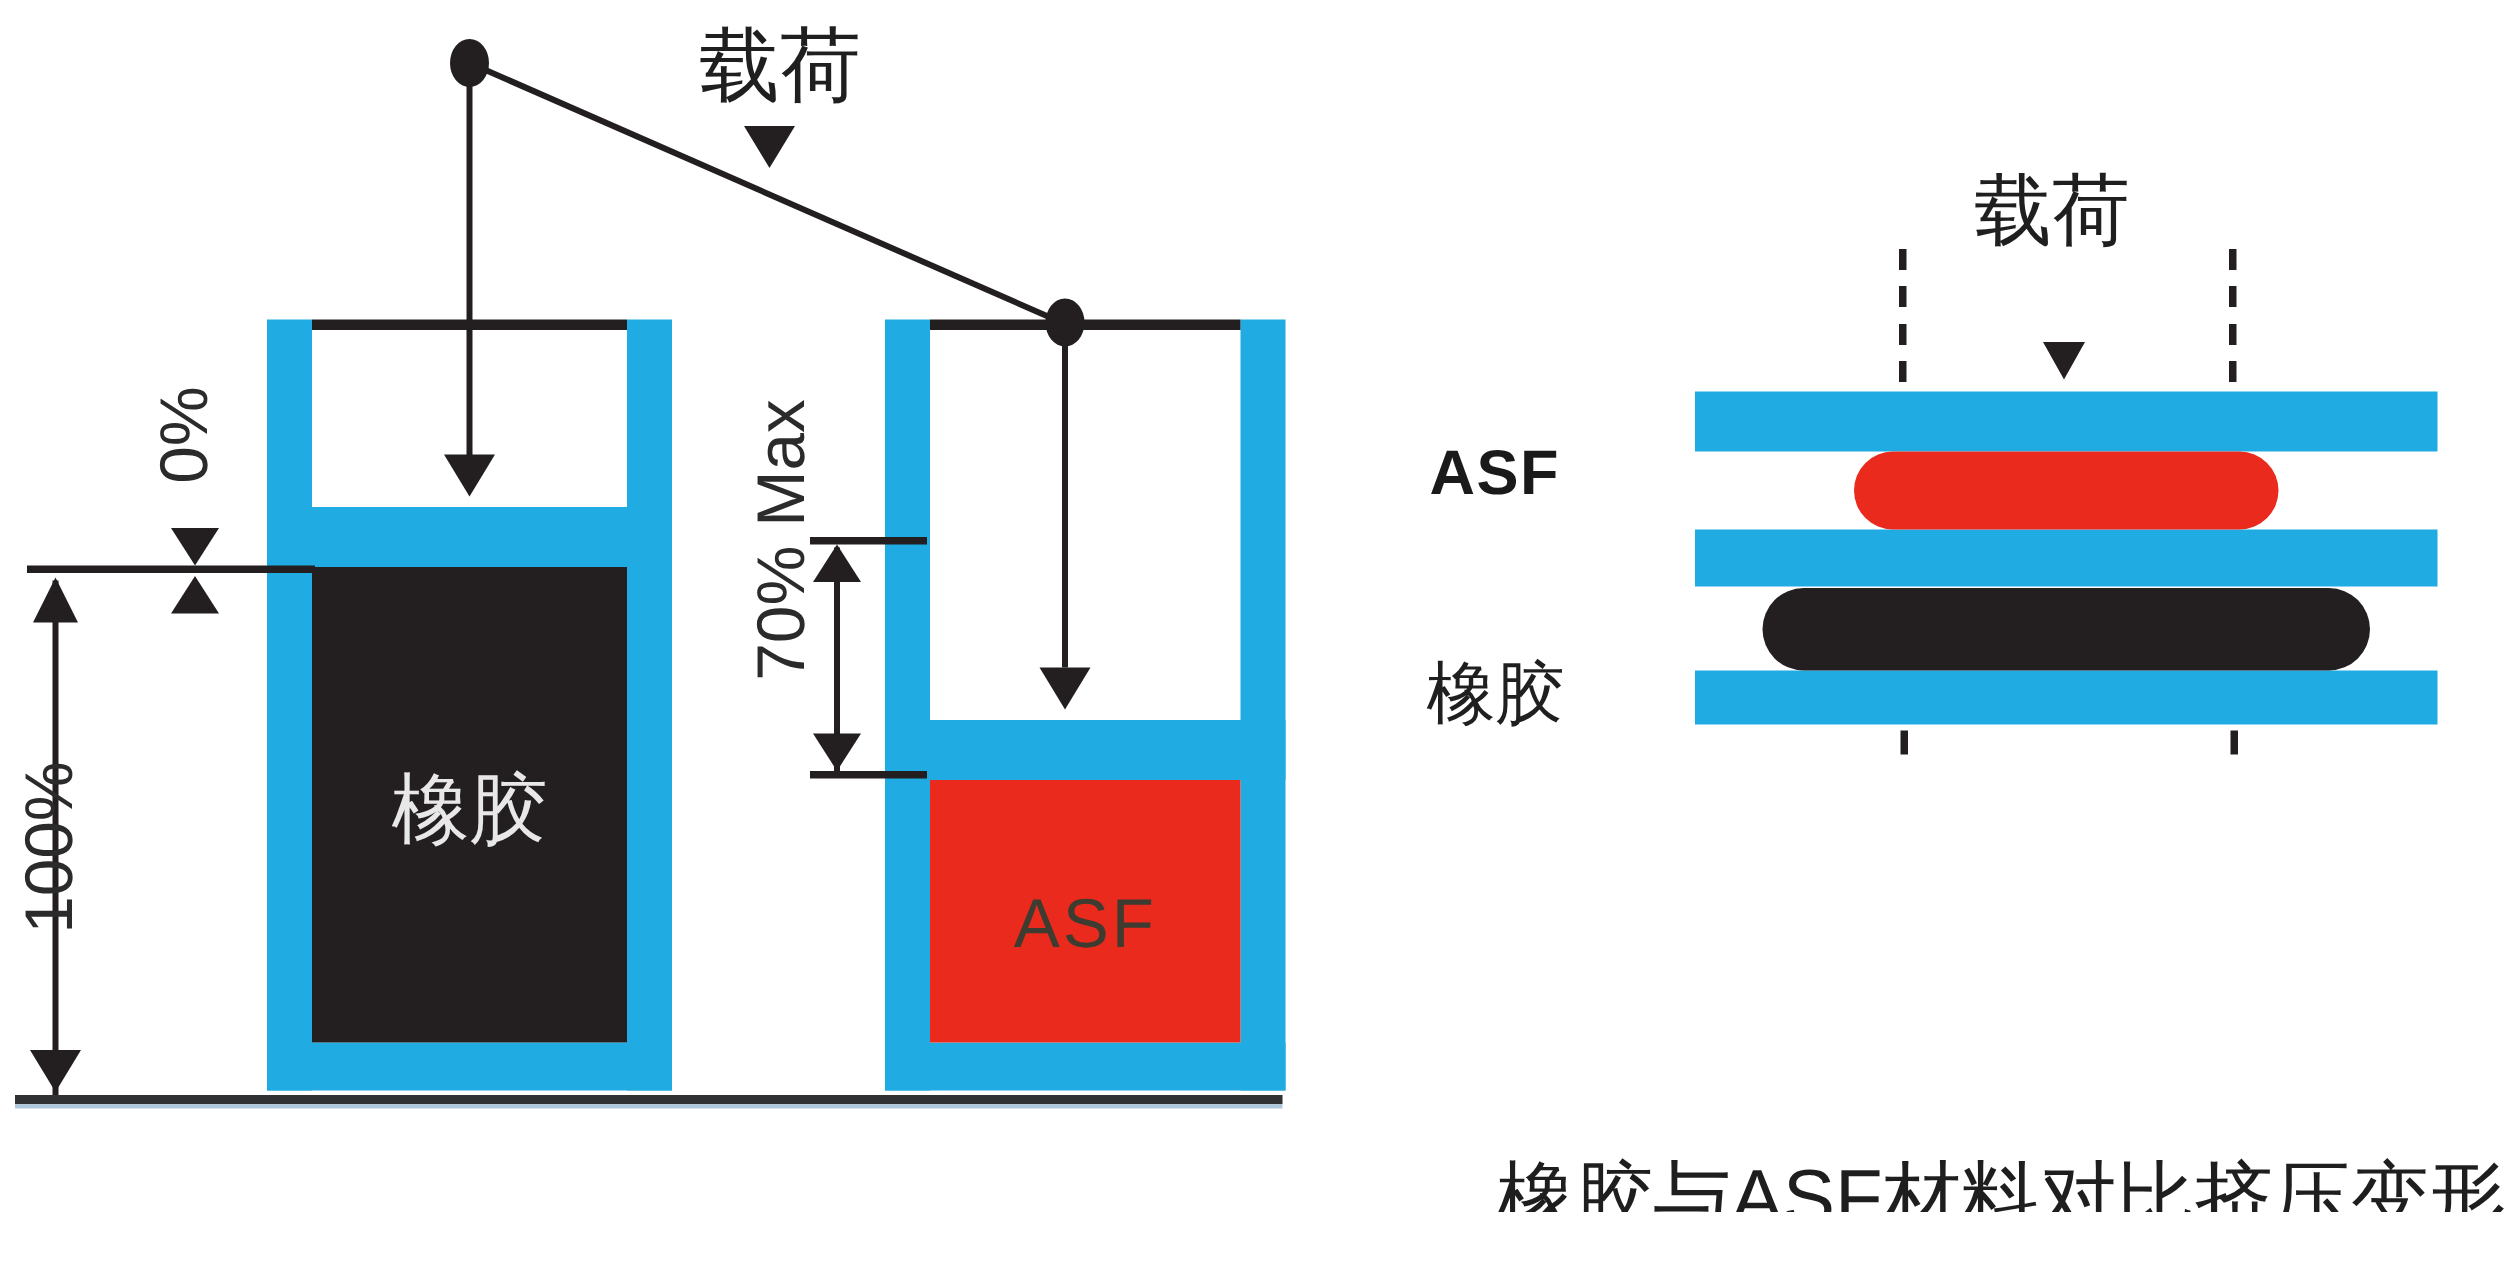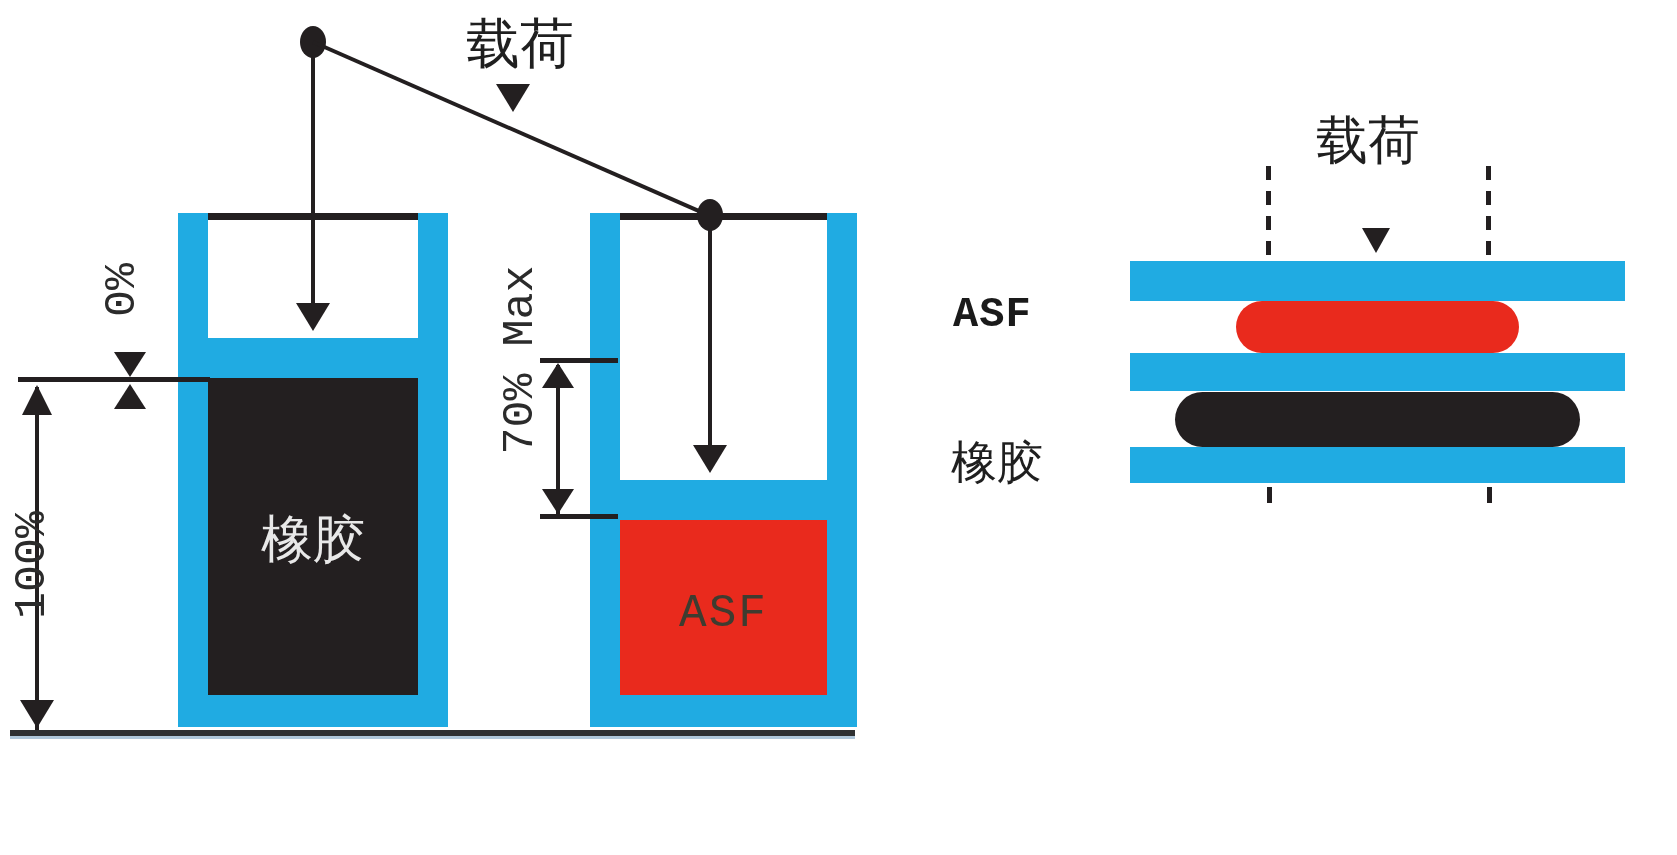--- a/index.html
+++ b/index.html
@@ -1,17 +1,17 @@
 <!DOCTYPE html>
 <html><head>
 <meta charset="utf-8">
 <style>
   html,body{margin:0;padding:0;background:#ffffff;}
   #stage{position:relative;width:1677px;height:808px;background:#ffffff;overflow:hidden;
-         font-family:Liberation Mono, monospace;color:#1f1f1f;}
+         font-family:Liberation Sans, sans-serif;color:#1f1f1f;}
   .abs{position:absolute;}
   
   .blue{background:#20ABE2;}
   .red{background:#E92A1D;}
   .blk{background:#231F20;}
   .line{background:#231F20;}
   
   .cjk{color:#1f1f1f;}
   .load-label{font-size:54px;text-align:center;white-space:nowrap;}
   .caption{font-size:52px;white-space:nowrap;color:#1e1e1e;}
@@ -93,14 +93,15 @@
 
   <div class="abs stadium-red" style="left:1236px;top:301px;width:283px;height:52px;"></div>
   <div class="abs stadium-blk" style="left:1175px;top:392px;width:405px;height:55px;"></div>
 
   <div class="abs line" style="left:1267px;top:487px;width:5px;height:16px;"></div>
   <div class="abs line" style="left:1487px;top:487px;width:5px;height:16px;"></div>
 
   <div class="abs" style="left:953px;top:291px;font-size:42px;font-weight:600;color:#1a1a1a;letter-spacing:1px;">ASF</div>
   <div class="abs cjk" style="left:951px;top:432px;font-size:46px;">橡胶</div>
 
+  <div class="abs caption" style="left:998px;top:764px;">橡胶与ASF材料对比挤压变形</div>
 
 </div>
 
 </body></html>

